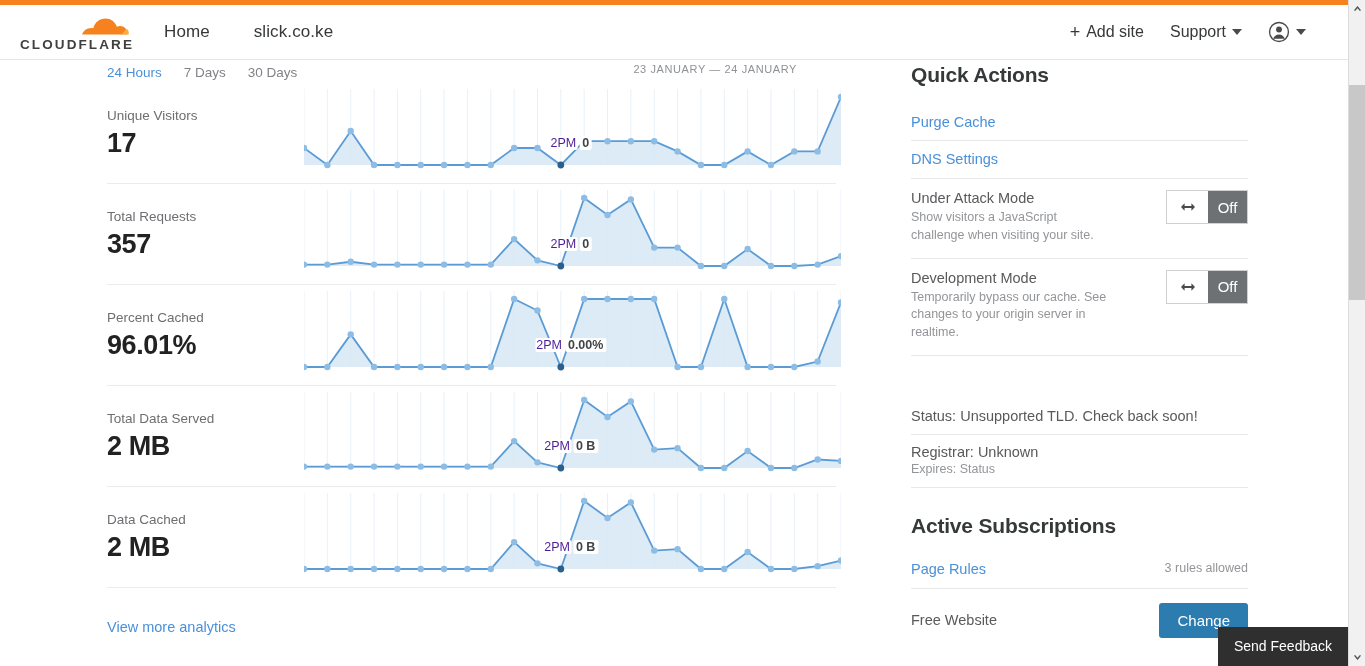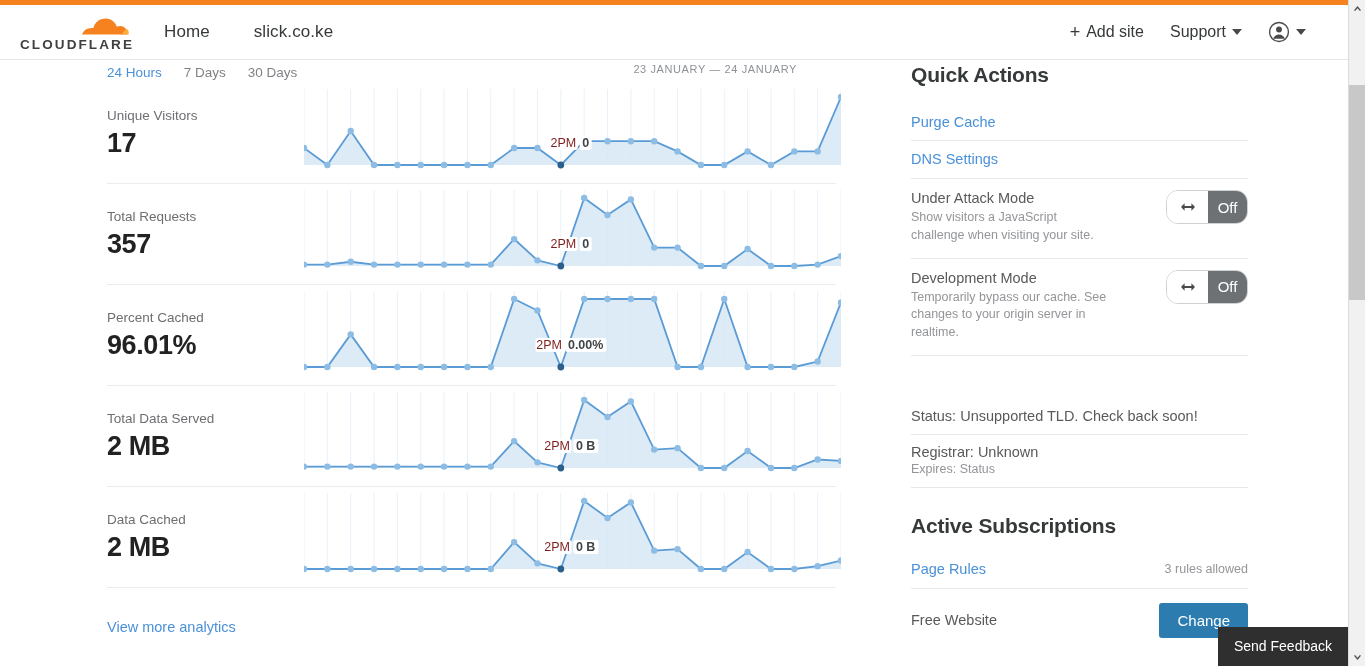--- a/index.html
+++ b/index.html
@@ -66,21 +66,21 @@
   .metric-label { font-size:13.5px; color:#6d6e71; margin-bottom:5px; }
   .metric-value { font-size:27px; color:#222; font-weight:700; letter-spacing:-.4px; }
   .chart-holder { position:relative; width:537px; height:92px; }
   .chart-holder svg { display:block; }
 
   .tip {
     position:absolute; display:flex; align-items:center; gap:2px;
     transform:translate(-50%,-50%); white-space:nowrap; pointer-events:none;
   }
   .tip .t-time {
-    font-size:12.5px; color:#7f1d1d; background:#fff; padding:0 1px; border-radius:2px;
+    font-size:12.5px; color:#4c1d95; background:#fff; padding:0 1px; border-radius:2px;
   }
   .tip .t-val {
     font-size:12.5px; color:#3f4447; background:#fff; padding:0 3px; border-radius:2px;
     font-weight:600;
   }
 
   .viewmore {
     margin-left:107px; margin-top:31px;
     font-size:14.5px; color:#4a90d9; text-decoration:none; display:inline-block; cursor:pointer;
   }
@@ -96,21 +96,21 @@
     display:flex; align-items:flex-start; justify-content:space-between;
   }
   .slink { font-size:14.5px; color:#4a90d9; cursor:pointer; }
   .stitle { font-size:14.5px; color:#58595b; margin-bottom:3px; }
   .sdesc { font-size:12.5px; color:#939598; line-height:1.42; max-width:200px; }
   .sstatus { font-size:14.5px; color:#58595b; }
   .ssub { font-size:12.5px; color:#939598; }
   .smeta { font-size:12.5px; color:#939598; }
 
   .toggle {
-    display:flex; width:82px; height:34px; border-radius:12px; overflow:hidden;
+    display:flex; width:82px; height:34px; border-radius:0; overflow:hidden;
     border:1px solid #cfd2d4; flex:0 0 auto; cursor:pointer; background:#fff;
   }
   .toggle .knob {
     width:41px; background:#fff; display:flex; align-items:center; justify-content:center;
     border-radius:3px 0 0 3px;
   }
   .toggle .knob svg { display:block; }
   .toggle .state {
     flex:1; background:#6d7174; color:#fff; font-size:15px;
     display:flex; align-items:center; justify-content:center;
@@ -576,21 +576,21 @@
           <div>
             <div class="sstatus">Registrar: Unknown</div>
             <div class="ssub" style="margin-top:2px;">Expires: Status</div>
           </div>
         </div>
       </div>
 
       <div class="side-block" style="margin-top:26px;">
         <div class="side-h">Active Subscriptions</div>
 
-        <div class="srow" style="padding-top:23px;align-items:center;">
+        <div class="srow" style="padding-top:23px;">
           <span class="slink">Page Rules</span>
           <span class="smeta">3 rules allowed</span>
         </div>
 
         <div class="srow" style="padding:14px 0 10px;align-items:center;border-bottom:none;">
           <span class="sstatus">Free Website</span>
           <button class="btn-change">Change</button>
         </div>
       </div>
     </div>

